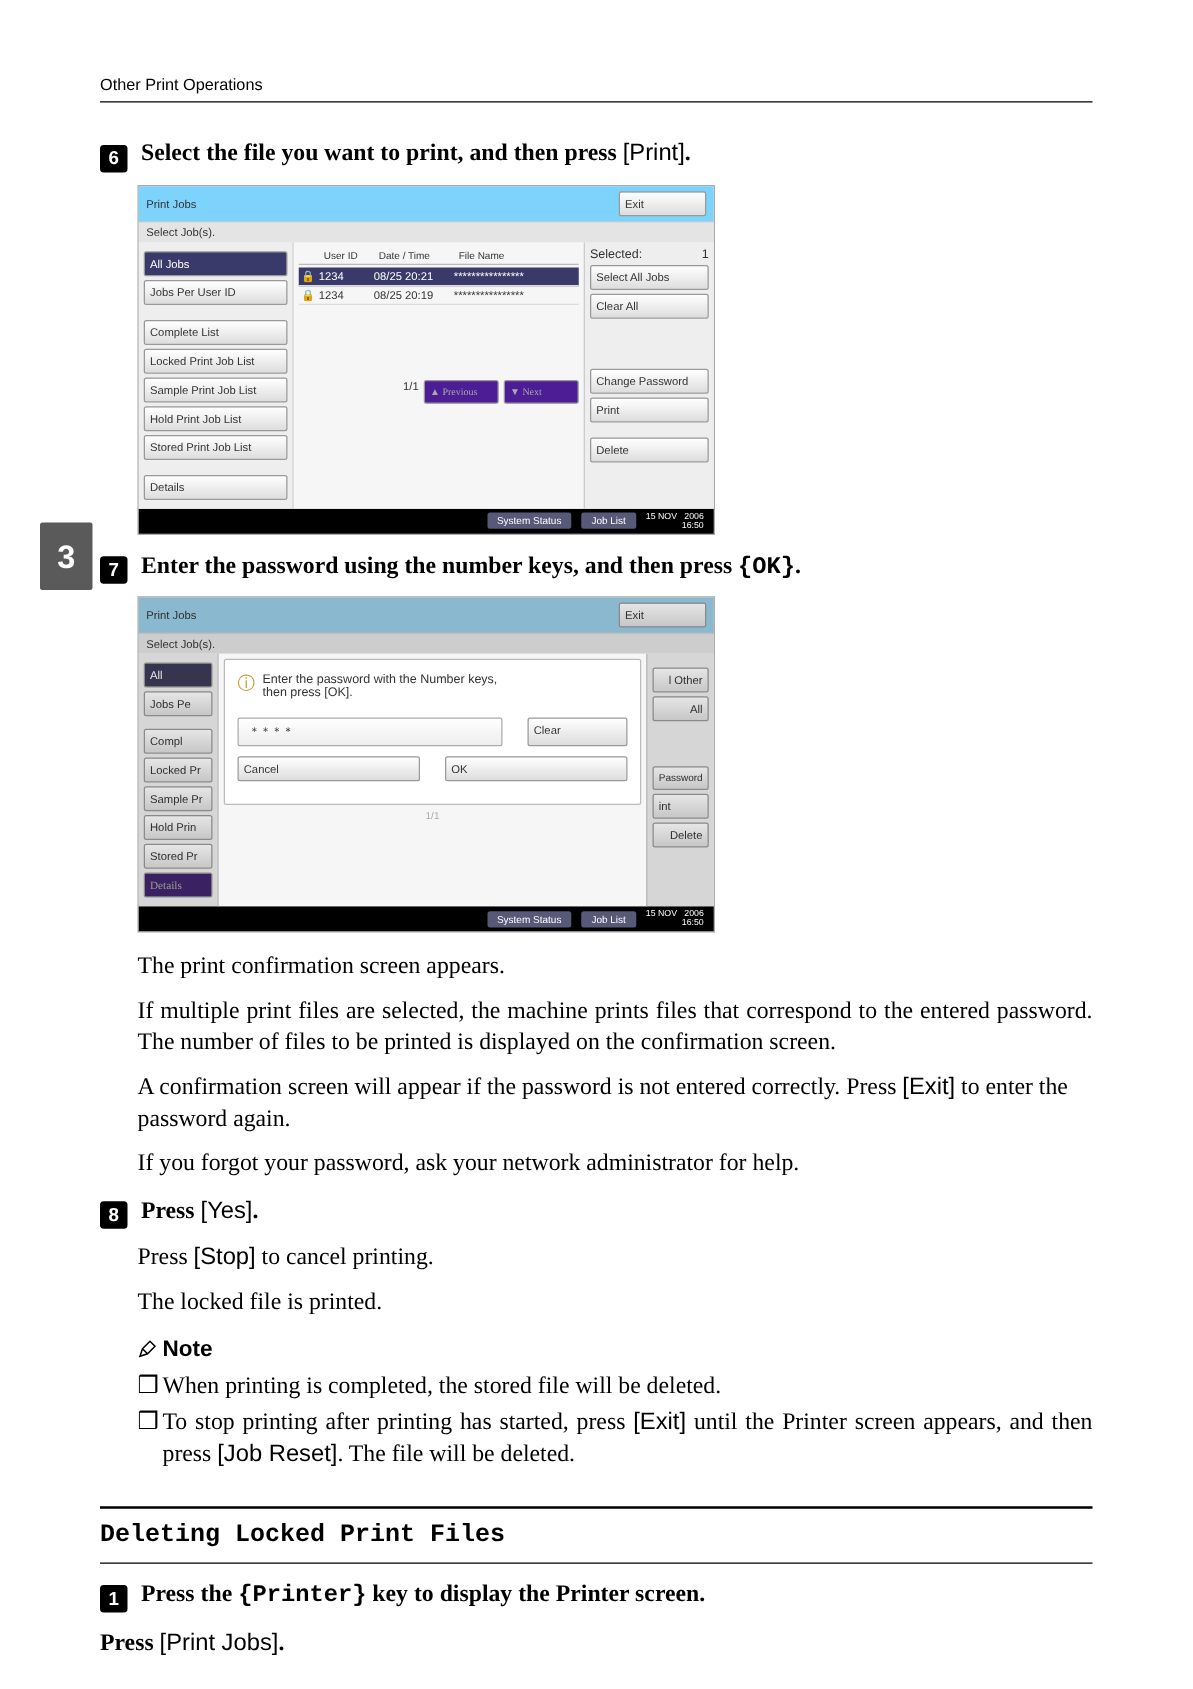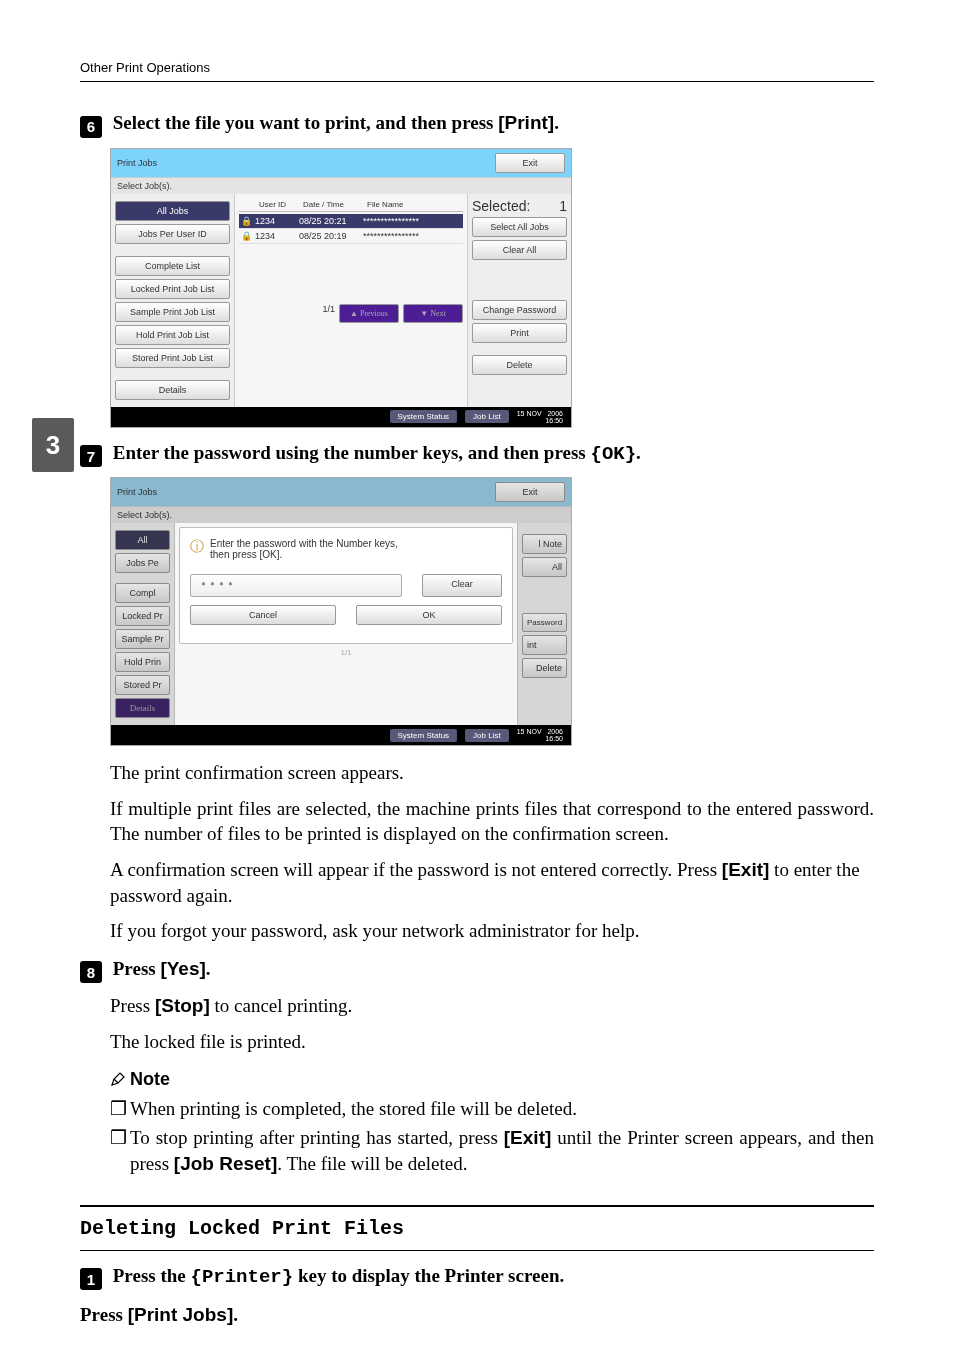--- a/index.html
+++ b/index.html
@@ -54,21 +54,21 @@
   }
   .step-line {
     font-family: Georgia, serif;
     font-size: 19px;
     font-weight: bold;
     margin: 14px 0 10px 0;
   }
   .ui-label {
     font-family: Arial, Helvetica, sans-serif;
     font-size: 19px;
-    font-weight: bold;
+    font-weight: normal;
   }
   .mono-key {
     font-family: "Courier New", monospace;
     font-size: 19px;
     font-weight: bold;
   }
   .body-text {
     font-size: 19px;
     margin: 10px 0 10px 30px;
     line-height: 1.35;
@@ -152,21 +152,20 @@
     background: #eee;
     border-left: 1px solid #ccc;
   }
   .pbtn {
     display: block;
     background: linear-gradient(#fff, #ddd);
     border: 1px solid #999;
     border-radius: 2px;
     padding: 4px 4px;
     margin: 3px 0;
-    text-align: center;
     font-size: 9px;
   }
   .pbtn.sel {
     background: #3a3a6a;
     color: #fff;
   }
   .pbtn.dim {
     color: #aaa;
     background: #4c1d95;
     font-family: Liberation Serif, serif;
@@ -287,21 +286,21 @@
           <span style="width:60px">08/25 20:19</span>
           <span>****************</span>
         </div>
         <div style="display:flex;justify-content:flex-end;gap:4px;margin-top:60px">
           <span>1/1</span>
           <span class="pbtn dim" style="display:inline-block;width:50px;margin:0;font-size:8px">▲ Previous</span>
           <span class="pbtn dim" style="display:inline-block;width:50px;margin:0;font-size:8px">▼ Next</span>
         </div>
       </div>
       <div class="rightcol">
-        <div style="display:flex;justify-content:space-between;font-size:14px;margin-bottom:3px">
+        <div style="display:flex;justify-content:space-between;font-size:10px;margin-bottom:3px">
           <span>Selected:</span>
           <span>1</span>
         </div>
         <span class="pbtn">Select All Jobs</span>
         <span class="pbtn">Clear All</span>
         <div style="height:34px"></div>
         <span class="pbtn">Change Password</span>
         <span class="pbtn">Print</span>
         <div style="height:6px"></div>
         <span class="pbtn">Delete</span>
@@ -356,21 +355,21 @@
             <span class="pbtn" style="flex:1;margin:0">Cancel</span>
             <span class="pbtn" style="flex:1;margin:0">OK</span>
           </div>
         </div>
         <div style="display:flex;justify-content:center;gap:4px;color:#aaa;font-size:8px">
           <span>1/1</span>
         </div>
       </div>
       <div class="rightcol dim-bg" style="width:45px;overflow:hidden">
         <div style="height:4px"></div>
-        <span class="pbtn" style="text-align:right">l Note</span>
+        <span class="pbtn" style="text-align:right">l Other</span>
         <span class="pbtn" style="text-align:right">All</span>
         <div style="height:30px"></div>
         <span class="pbtn" style="text-align:right;font-size:8px">Password</span>
         <span class="pbtn" style="text-align:left">int</span>
         <span class="pbtn" style="text-align:right">Delete</span>
       </div>
     </div>
     <div class="footerbar">
       <span class="fbtn">System Status</span>
       <span class="fbtn">Job List</span>

